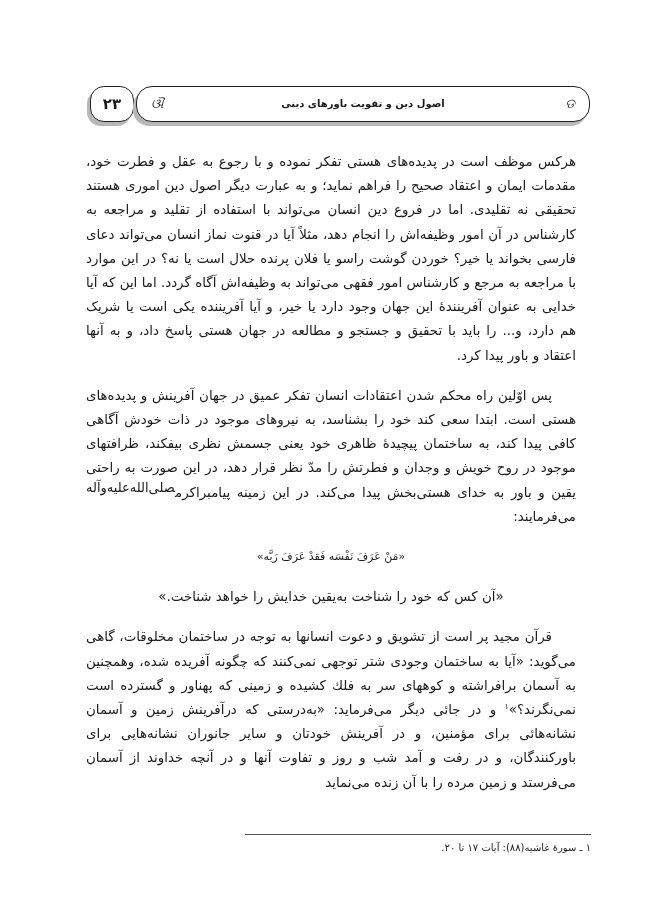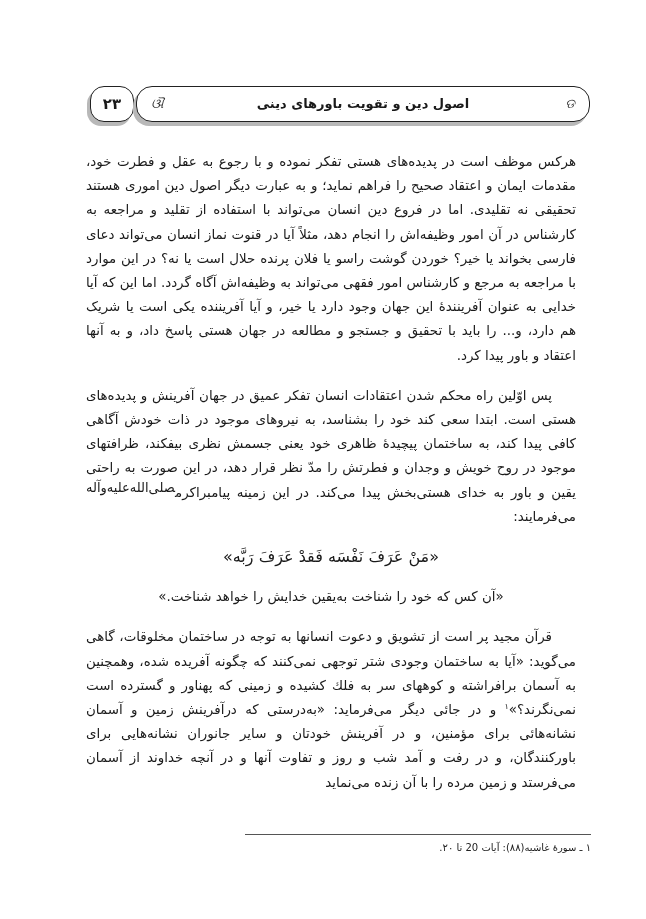--- a/index.html
+++ b/index.html
@@ -53,21 +53,21 @@
       box-shadow: -3px 4px 0 #b8b8b8;
     }
     .title-text {
       position: absolute;
       left: 0;
       right: 0;
       top: 0;
       height: 34px;
       line-height: 34px;
       text-align: center;
-      font-size: 13px;
+      font-size: 10px;
       font-weight: bold;
       direction: rtl;
     }
     .orn-left {
       position: absolute;
       left: 14px;
       top: 0;
       line-height: 34px;
       font-size: 13px;
       font-family: "DejaVu Serif", serif;
@@ -98,21 +98,21 @@
     .body-text p {
       margin: 16px;
     }
     .body-text p.indent {
       text-indent: 24px;
     }
     .quote-arabic {
       text-align: right;
       text-align-last: center;
       margin-top: 6px !important;
-      font-size: 16px;
+      font-size: 11px;
     }
     .quote-persian {
       text-align: center;
       text-align-last: center;
       margin-bottom: 10px !important;
     }
     .sup {
       font-size: 8px;
       vertical-align: super;
       line-height: 0;
@@ -155,13 +155,13 @@
 
 <div class="body-text">
   <p>هرکس موظف است در پدیده‌های هستی تفکر نموده و با رجوع به عقل و فطرت خود، مقدمات ایمان و اعتقاد صحیح را فراهم نماید؛ و به عبارت دیگر اصول دین اموری هستند تحقیقی نه تقلیدی. اما در فروع دین انسان می‌تواند با استفاده از تقلید و مراجعه به کارشناس در آن امور وظیفه‌اش را انجام دهد، مثلاً آیا در قنوت نماز انسان می‌تواند دعای فارسی بخواند یا خیر؟ خوردن گوشت راسو یا فلان پرنده حلال است یا نه؟ در این موارد با مراجعه به مرجع و کارشناس امور فقهی می‌تواند به وظیفه‌اش آگاه گردد. اما این که آیا خدایی به عنوان آفرینندهٔ این جهان وجود دارد یا خیر، و آیا آفریننده یکی است یا شریک هم دارد، و... را باید با تحقیق و جستجو و مطالعه در جهان هستی پاسخ داد، و به آنها اعتقاد و باور پیدا کرد.</p>
   <p class="indent"><span>پس اوّلین راه محکم شدن اعتقادات انسان تفکر عمیق در جهان آفرینش و پدیده‌های هستی است. ابتدا سعی کند خود را بشناسد، به نیروهای موجود در ذات خودش آگاهی کافی پیدا کند، به ساختمان پیچیدهٔ ظاهری خود یعنی جسمش نظری بیفکند، ظرافتهای موجود در روح خویش و وجدان و فطرتش را مدّ نظر قرار دهد، در این صورت به راحتی یقین و باور به خدای هستی‌بخش پیدا می‌کند. در این زمینه پیامبراکرم</span><span class="honorific">صلی‌الله‌علیه‌وآله</span><span> می‌فرمایند:</span></p>
   <p class="quote-arabic">«مَنْ عَرَفَ نَفْسَه فَقدْ عَرَفَ رَبَّه»</p>
   <p class="quote-persian">«آن کس که خود را شناخت به‌یقین خدایش را خواهد شناخت.»</p>
   <p class="indent"><span>قرآن مجید پر است از تشویق و دعوت انسانها به توجه در ساختمان مخلوقات، گاهی می‌گوید: «آیا به ساختمان وجودی شتر توجهی نمی‌کنند که چگونه آفریده شده، وهمچنین به آسمان برافراشته و کوههای سر به فلك کشیده و زمینی که پهناور و گسترده است نمی‌نگرند؟»</span><span class="sup">۱</span><span> و در جائی دیگر می‌فرماید: «به‌درستی که درآفرینش زمین و آسمان نشانه‌هائی برای مؤمنین، و در آفرینش خودتان و سایر جانوران نشانه‌هایی برای باورکنندگان، و در رفت و آمد شب و روز و تفاوت آنها و در آنچه خداوند از آسمان می‌فرستد و زمین مرده را با آن زنده می‌نماید</span></p>
 </div>
 
 <div class="footnote-rule"></div>
-<div class="footnote">۱ ـ سورهٔ غاشیه(۸۸): آیات 20 تا ۲۰.</div>
+<div class="footnote">۱ ـ سورهٔ غاشیه(۸۸): آیات ۱۷ تا ۲۰.</div>
 
 </body></html>

